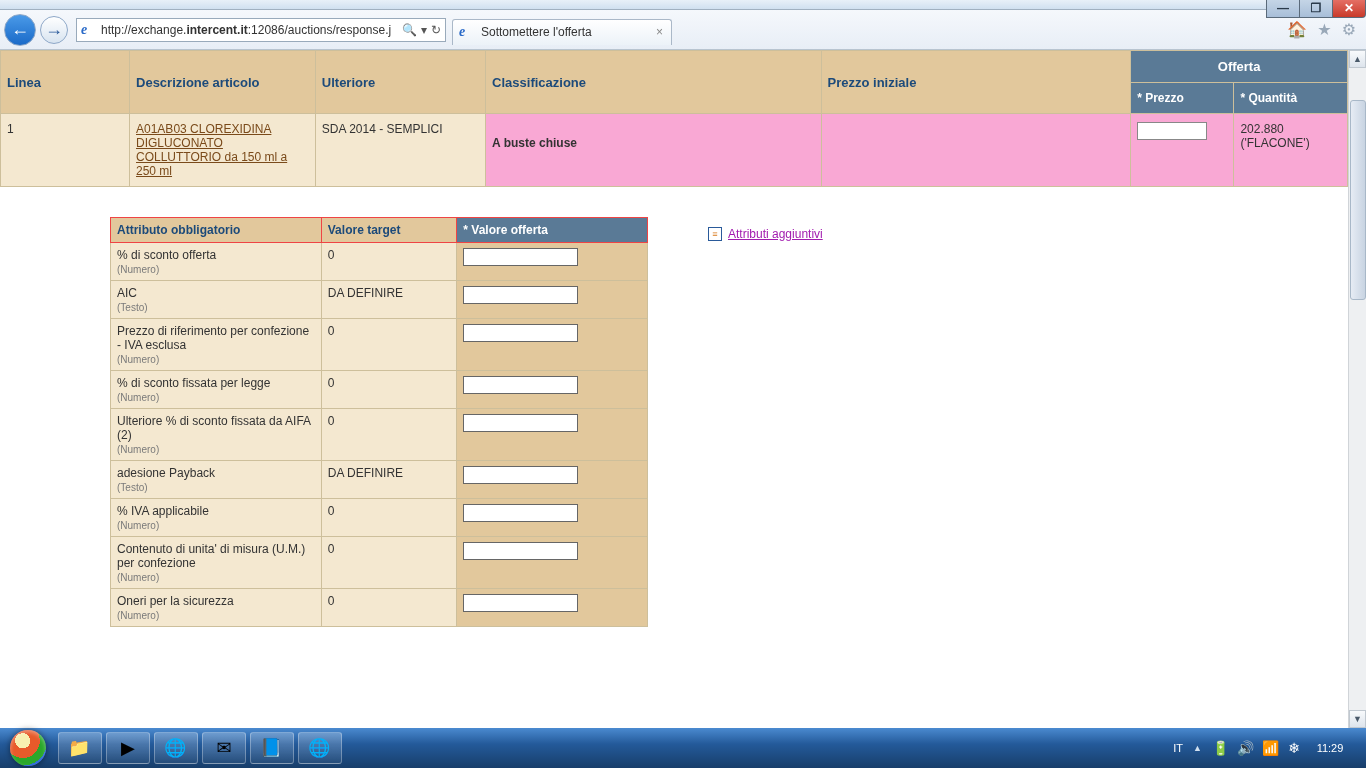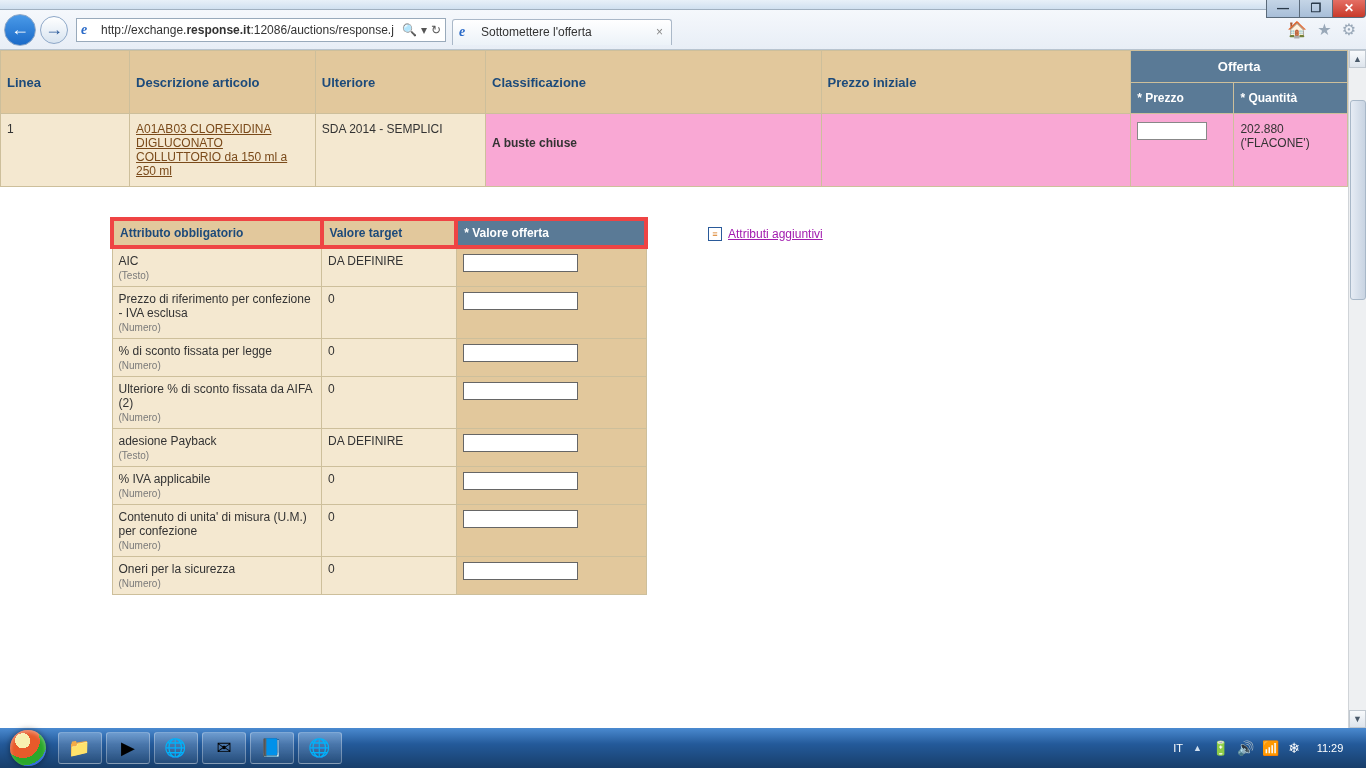--- a/index.html
+++ b/index.html
@@ -40,21 +40,21 @@
 .main-table th.offer-head { background: #5a7a96; color: #fff; text-align: center; }
 .main-table th.sub-head { background: #5a7a96; color: #fff; font-size: 12px; }
 .main-table td { background: #f9a8d4; border: 1px solid #cdbf9b; padding: 8px 6px; vertical-align: top; font-size: 12px; color: #333; }
 .main-table td.light { background: #f4e8d0; }
 .article-link { color: #7a4a1a; text-decoration: underline; cursor: pointer; }
 .price-input { width: 70px; height: 18px; border: 1px solid #888; }
 
 
 .attrs-wrap { margin: 30px 0 0 110px; display: flex; align-items: flex-start; }
 .attrs-table { border-collapse: collapse; width: 538px; }
-.attrs-table th { background: #e2c89c; color: #1c4a7a; font-weight: bold; text-align: left; padding: 5px 6px; border: 4px solid #ef4444; font-size: 12px; }
+.attrs-table th { background: #e2c89c; color: #1c4a7a; font-weight: bold; text-align: left; padding: 5px 6px; border: 1px solid #ef4444; font-size: 12px; }
 .attrs-table th.val-off { background: #5a7a96; color: #fff; }
 .attrs-table td { background: #f4e8d0; border: 1px solid #cdbf9b; padding: 5px 6px; vertical-align: top; font-size: 12px; color: #333; }
 .attrs-table td.val-off { background: #e2c89c; }
 .attr-type { color: #7a7a7a; font-size: 10px; display: block; margin-top: 2px; }
 .attr-input { width: 115px; height: 18px; border: 1px solid #666; }
 .attr-name-col { width: 210px; }
 .attr-target-col { width: 135px; }
 .attr-value-col { width: 190px; }
 
 
@@ -88,21 +88,21 @@
     <div class="win-btn win-close">✕</div>
   </div>
 </div>
 
 <div class="browser-chrome">
   <div class="nav-btn nav-back">←</div>
   <div class="nav-btn">→</div>
   <div class="url-bar">
     <span class="ie-icon">e</span>
     <span class="url-text">
-      <span>http://exchange.</span><b>response.it</b><span>:12086/auctions/response.j</span>
+      <span>http://exchange.</span><b>intercent.it</b><span>:12086/auctions/response.j</span>
     </span>
     <div class="url-icons">
       <span>🔍</span>
       <span>▾</span>
       <span>↻</span>
     </div>
   </div>
   <div class="tab-bar">
     <div class="tab">
       <span class="ie-icon">e</span>
@@ -166,20 +166,25 @@
         </colgroup>
         <thead>
           <tr>
             <th>Attributo obbligatorio</th>
             <th>Valore target</th>
             <th class="val-off">*  Valore offerta</th>
           </tr>
         </thead>
         <tbody id="attrs-body">
             <tr>
+              <td>% di sconto offerta<span class="attr-type">(Numero)</span></td>
+              <td>0</td>
+              <td class="val-off"><input type="text" class="attr-input" style=""></td>
+            </tr>
+            <tr>
               <td>AIC<span class="attr-type">(Testo)</span></td>
               <td>DA DEFINIRE</td>
               <td class="val-off"><input type="text" class="attr-input" style=""></td>
             </tr>
             <tr>
               <td>Prezzo di riferimento per confezione - IVA esclusa<span class="attr-type">(Numero)</span></td>
               <td>0</td>
               <td class="val-off"><input type="text" class="attr-input" style=""></td>
             </tr>
             <tr>

